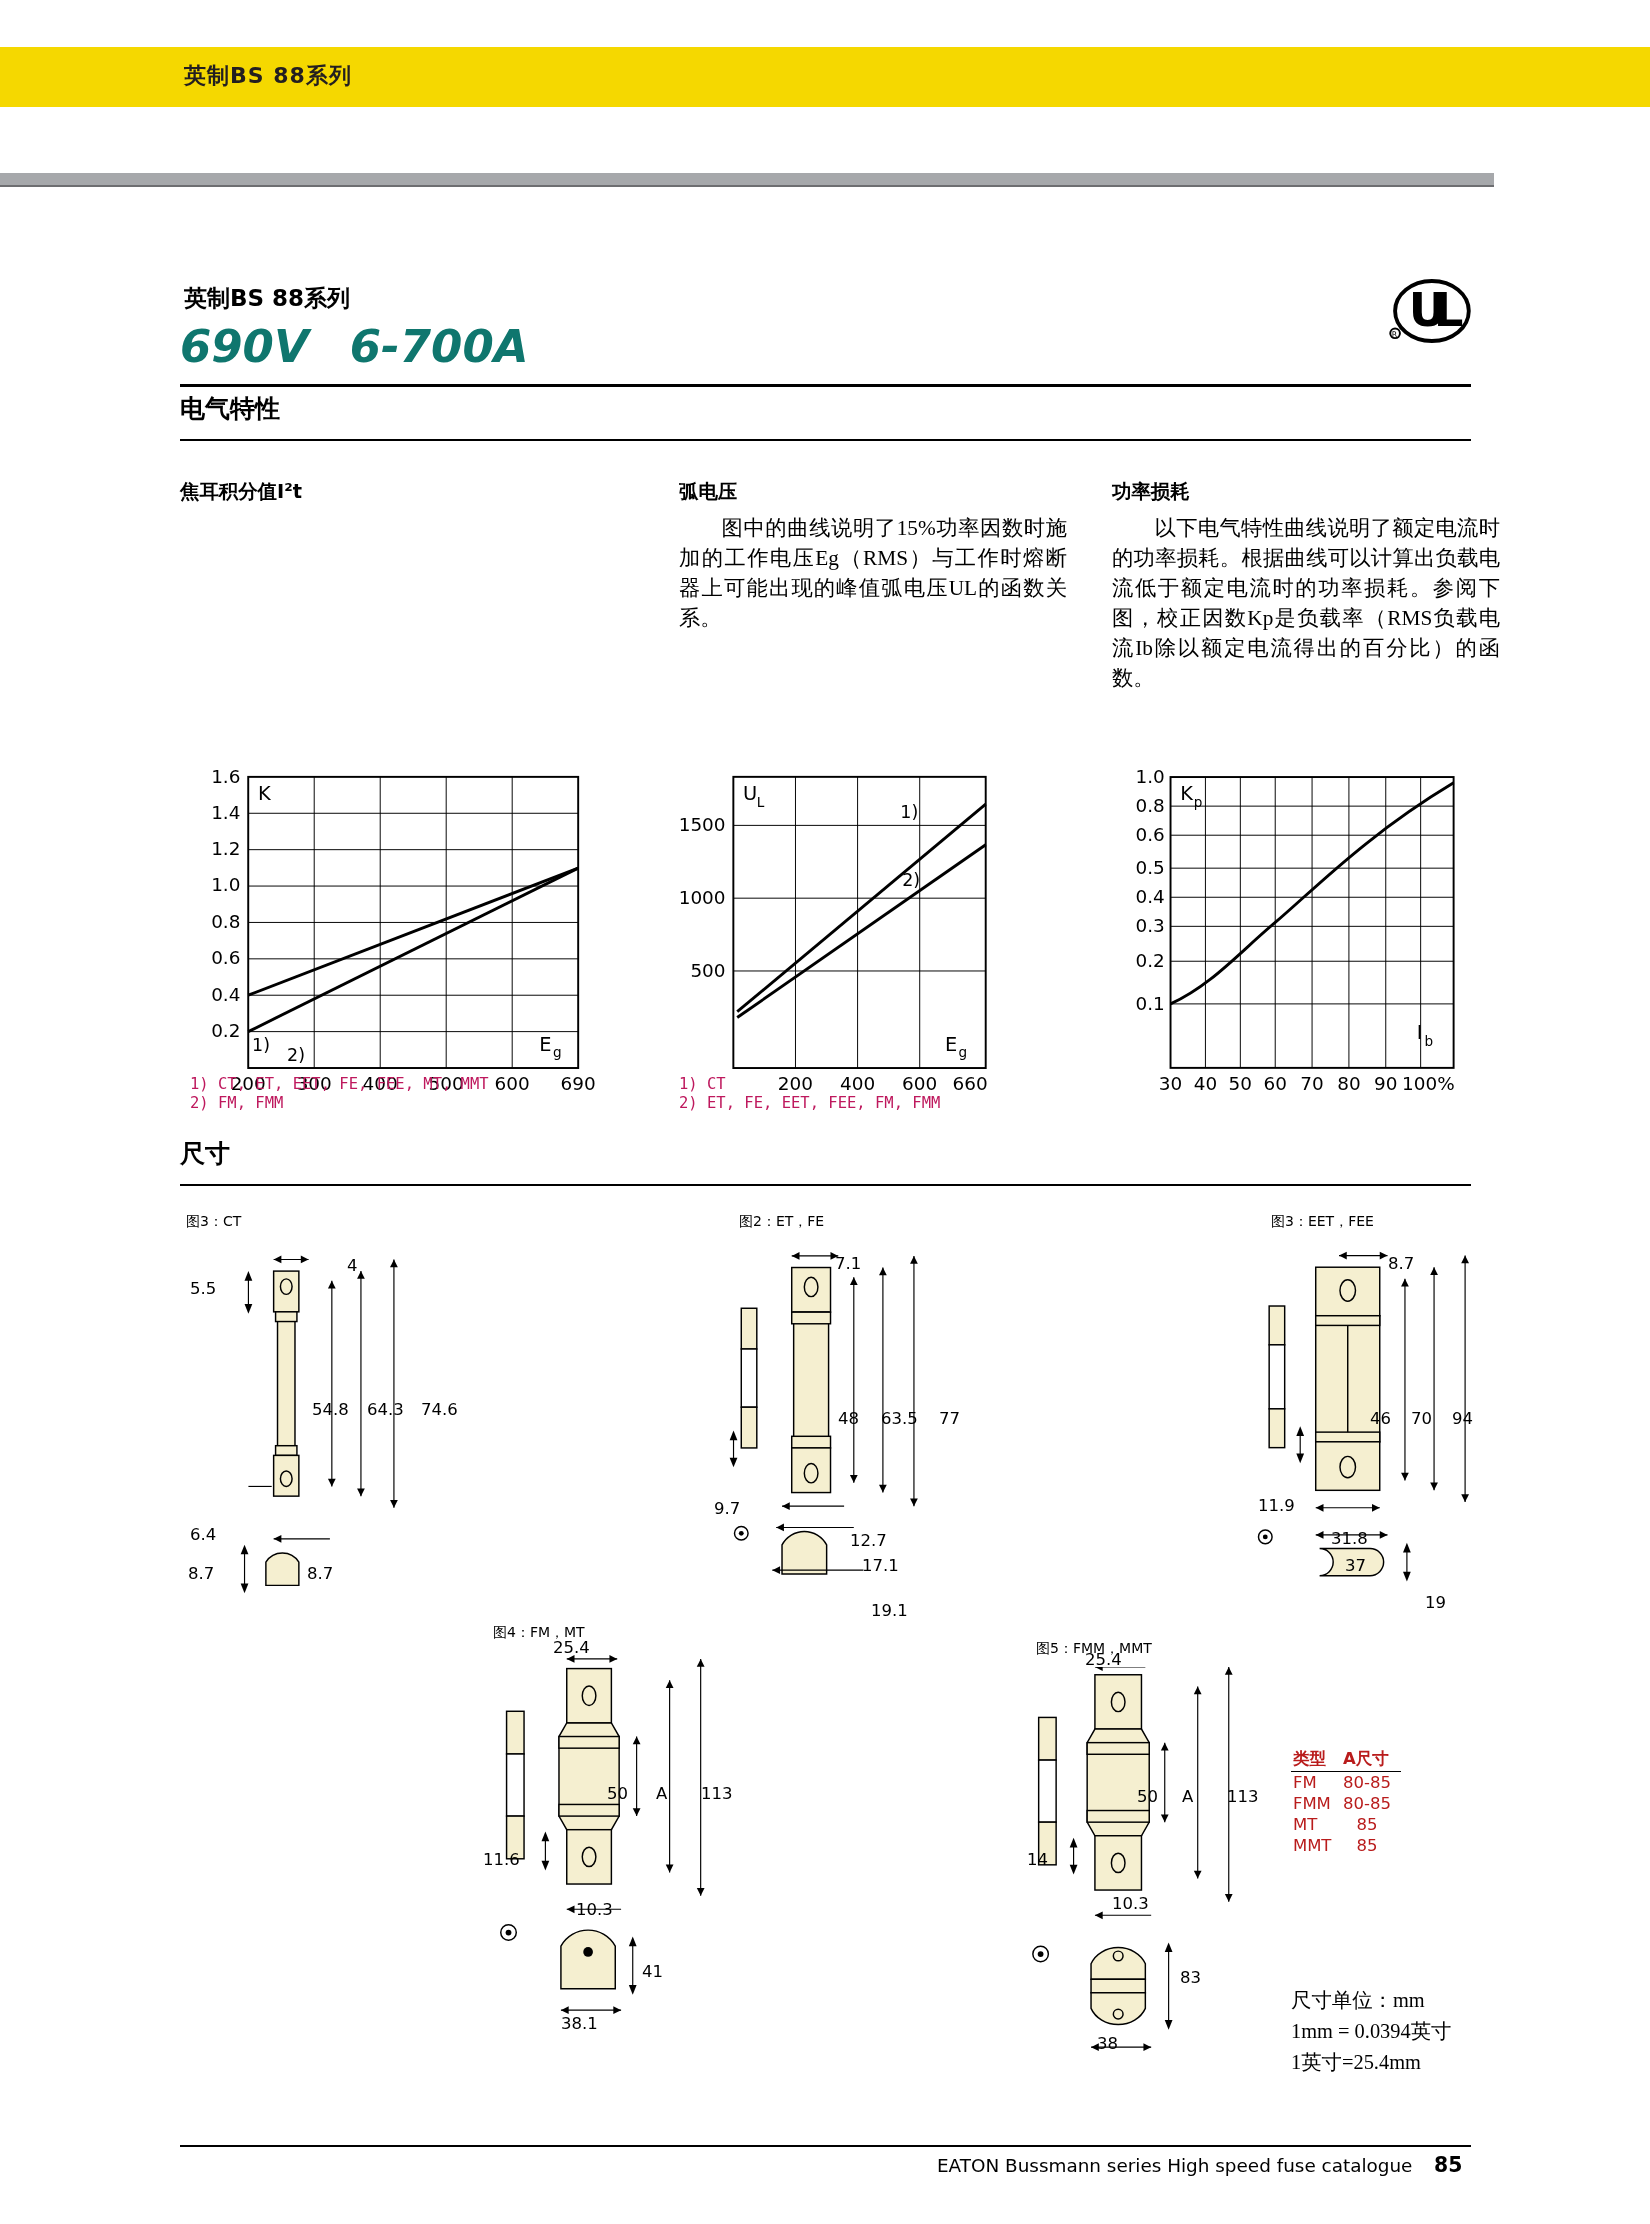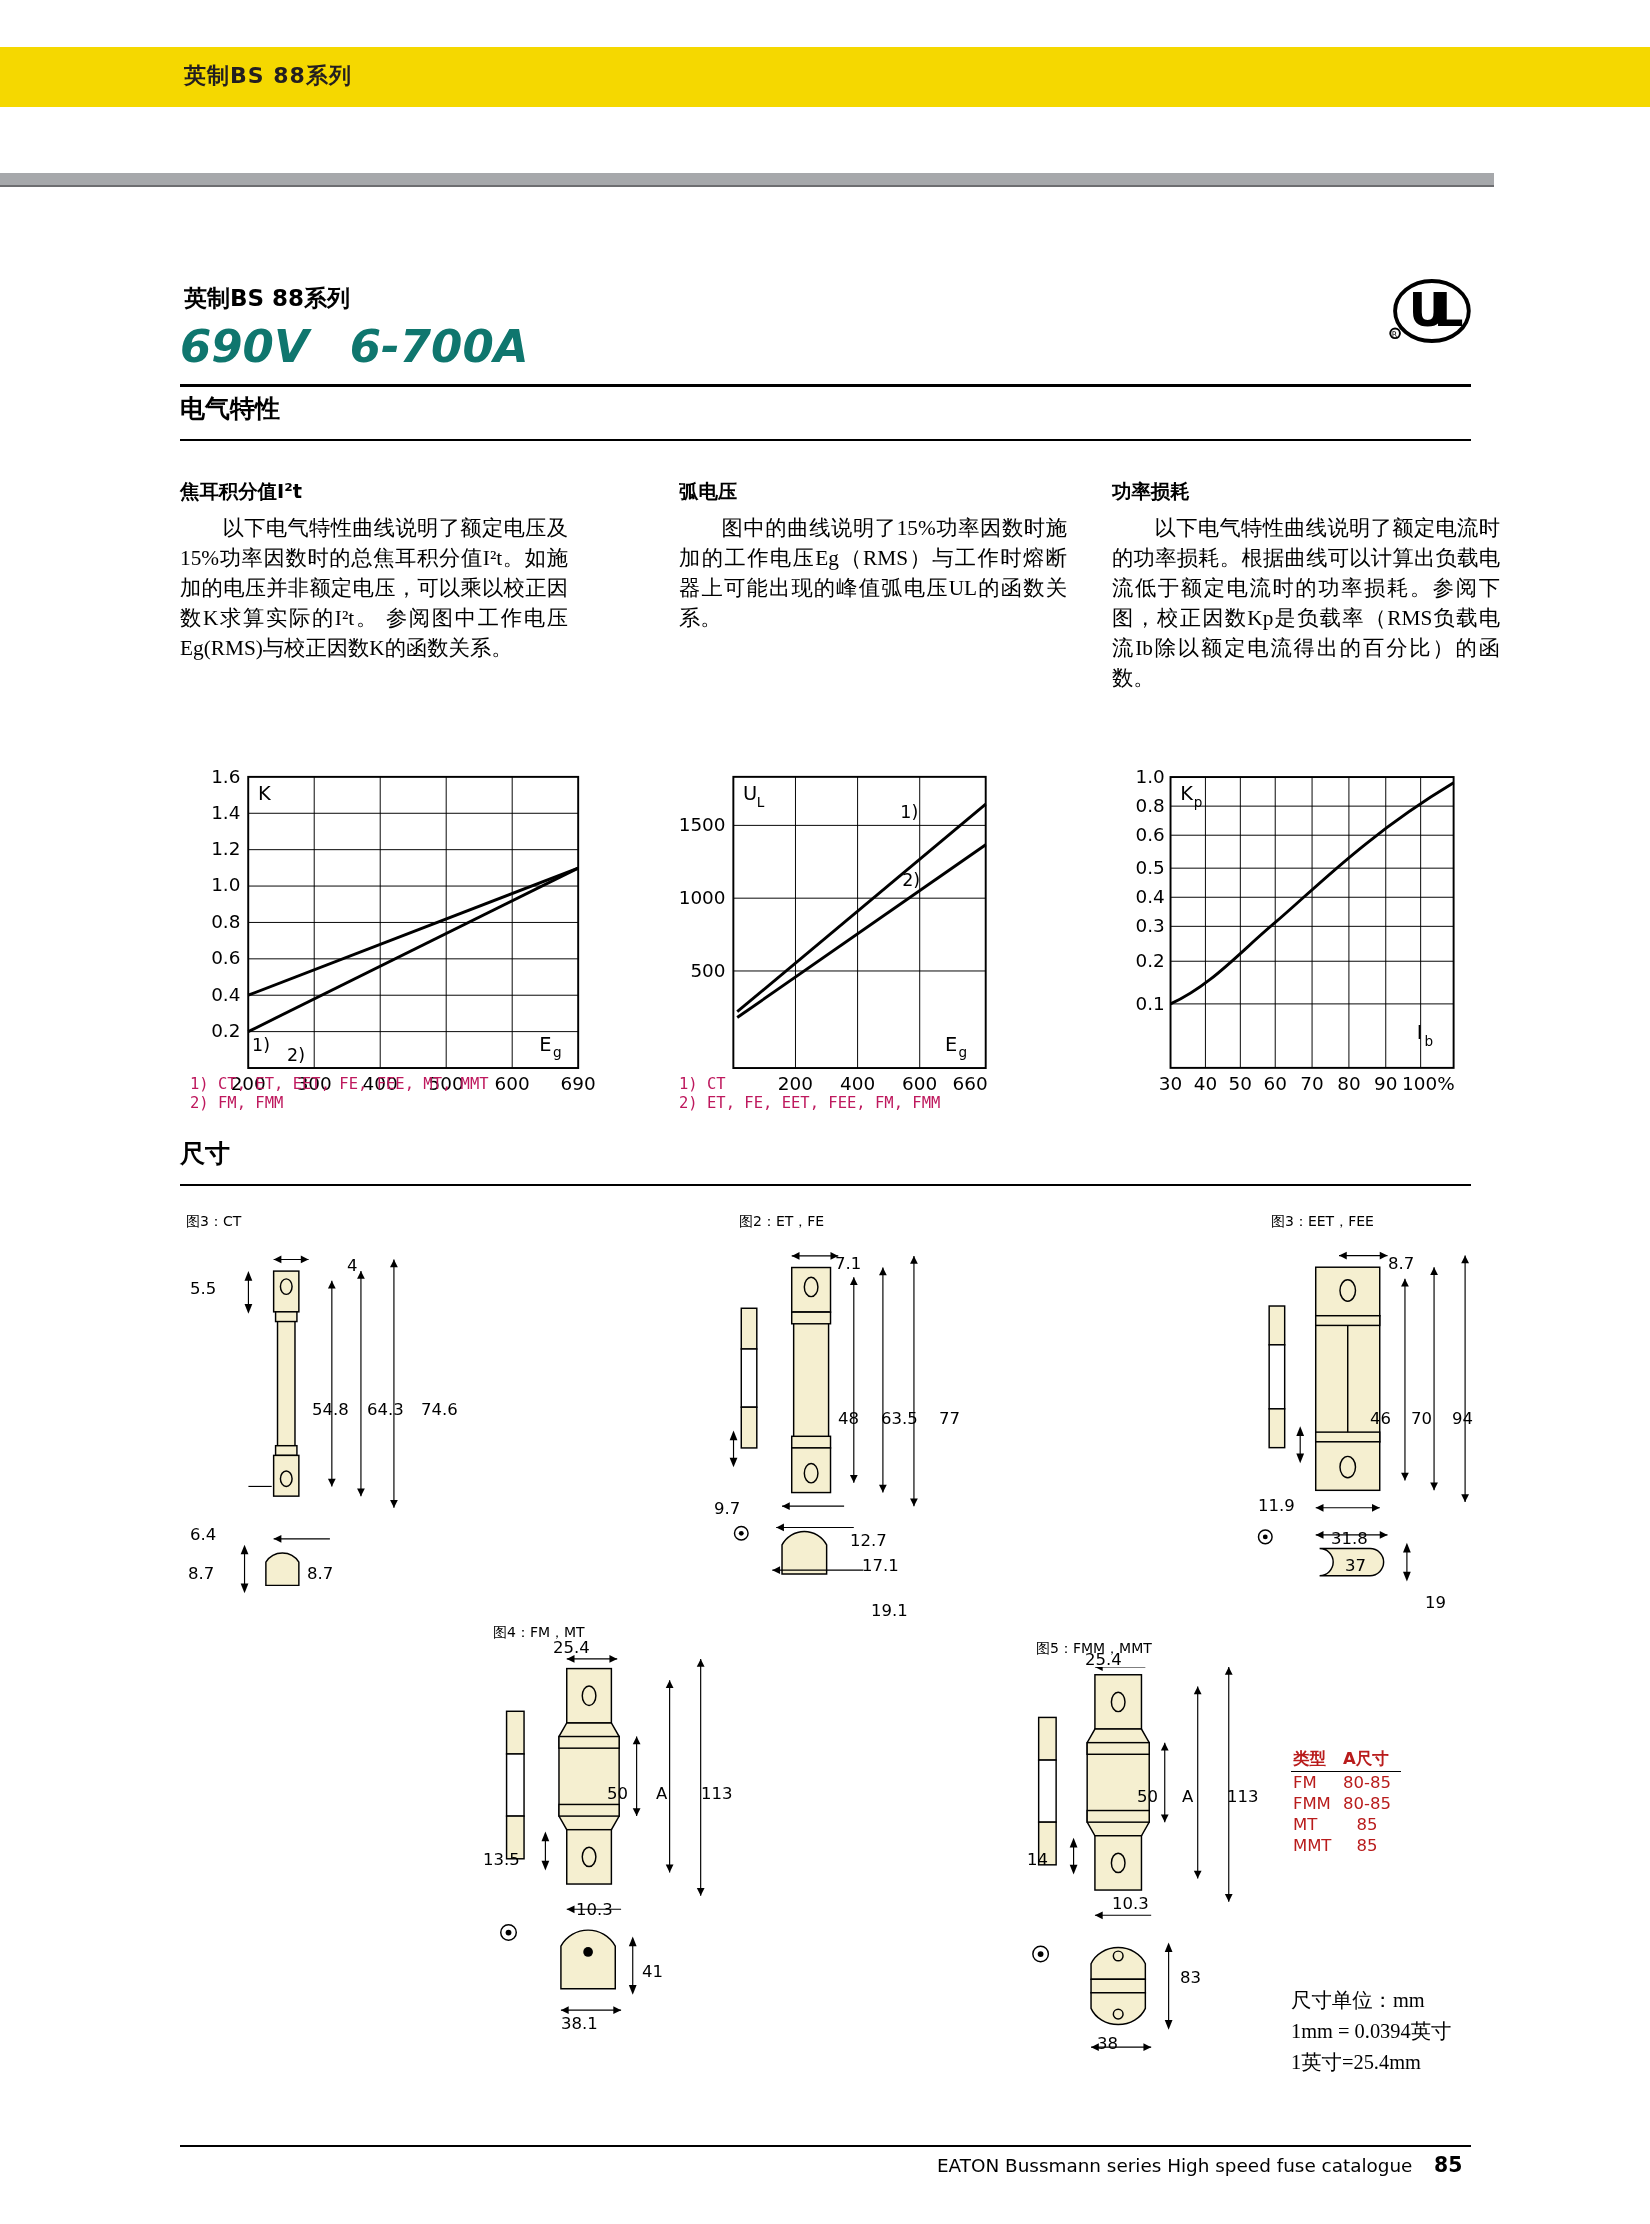--- a/index.html
+++ b/index.html
@@ -129,21 +129,20 @@
     <text x="2.5" y="60" font-size="8">R</text>
   </svg>
 </div>
 <div class="hr-main"></div>
 
 <div class="sec-h" id="sec-elec">电气特性</div>
 <div class="hr-thin" style="top:439px;"></div>
 
 <div class="col" id="col1">
   <span class="sub">焦耳积分值I²t</span>
-  <p>以下电气特性曲线说明了额定电压及15%功率因数时的总焦耳积分值I²t。如施加的电压并非额定电压，可以乘以校正因数K求算实际的I²t。 参阅图中工作电压Eg(RMS)与校正因数K的函数关系。</p>
 </div>
 <div class="col" id="col2">
   <span class="sub">弧电压</span>
   <p>图中的曲线说明了15%功率因数时施加的工作电压Eg（RMS）与工作时熔断器上可能出现的峰值弧电压UL的函数关系。</p>
 </div>
 <div class="col" id="col3">
   <span class="sub">功率损耗</span>
   <p>以下电气特性曲线说明了额定电流时的功率损耗。根据曲线可以计算出负载电流低于额定电流时的功率损耗。参阅下图，校正因数Kp是负载率（RMS负载电流Ib除以额定电流得出的百分比）的函数。</p>
 </div>
 
@@ -489,21 +488,21 @@
     <polygon points="152,350 148,340 156,340" fill="#000"></polygon>
     <line x1="78" y1="366" x2="140" y2="366" stroke="#000" stroke-width="1.2"></line>
     <polygon points="78,366 86,362 86,370" fill="#000"></polygon>
     <polygon points="140,366 132,362 132,370" fill="#000"></polygon>
   </svg>
 </div>
 <div class="dim" style="left:553px;top:1638px;">25.4</div>
 <div class="dim" style="left:607px;top:1784px;">50</div>
 <div class="dim" style="left:656px;top:1784px;">A</div>
 <div class="dim" style="left:701px;top:1784px;">113</div>
-<div class="dim" style="left:483px;top:1850px;">13.5</div>
+<div class="dim" style="left:483px;top:1850px;">11.6</div>
 <div class="dim" style="left:576px;top:1900px;">10.3</div>
 <div class="dim" style="left:642px;top:1962px;">41</div>
 <div class="dim" style="left:561px;top:2014px;">38.1</div>
 
 <div class="fig-label" style="left:1036px;top:1640px;">图5：FMM，MMT</div>
 <div class="svgbox" style="left:1017px;top:1667px;">
   <svg width="311" height="417" viewBox="0 0 320 430">
     <rect x="22" y="52" width="18" height="44" fill="#f5efd0" stroke="#000" stroke-width="1.5"></rect>
     <rect x="22" y="96" width="18" height="64" fill="#fff" stroke="#000" stroke-width="1.5"></rect>
     <rect x="22" y="160" width="18" height="44" fill="#f5efd0" stroke="#000" stroke-width="1.5"></rect>

